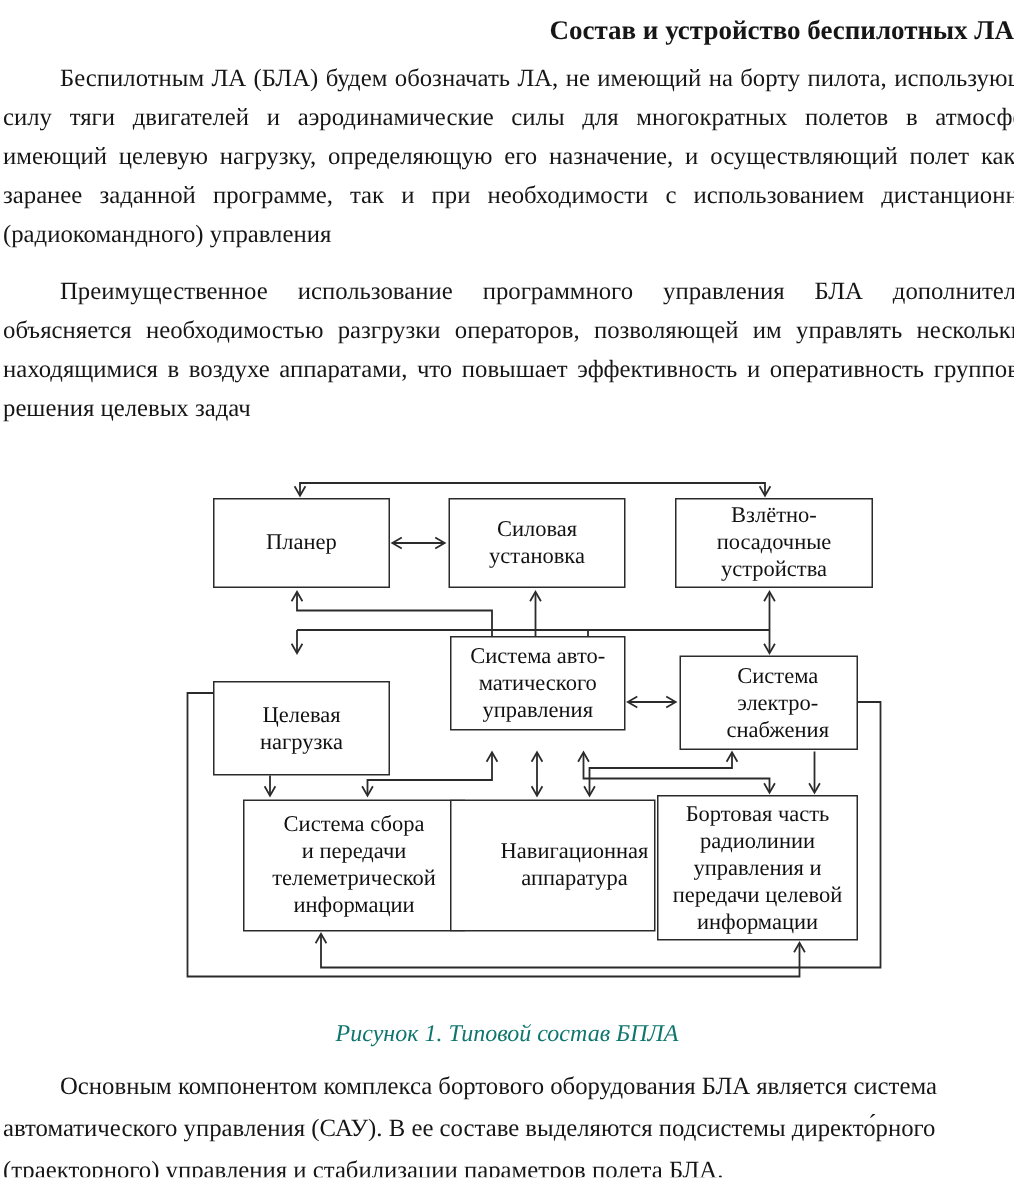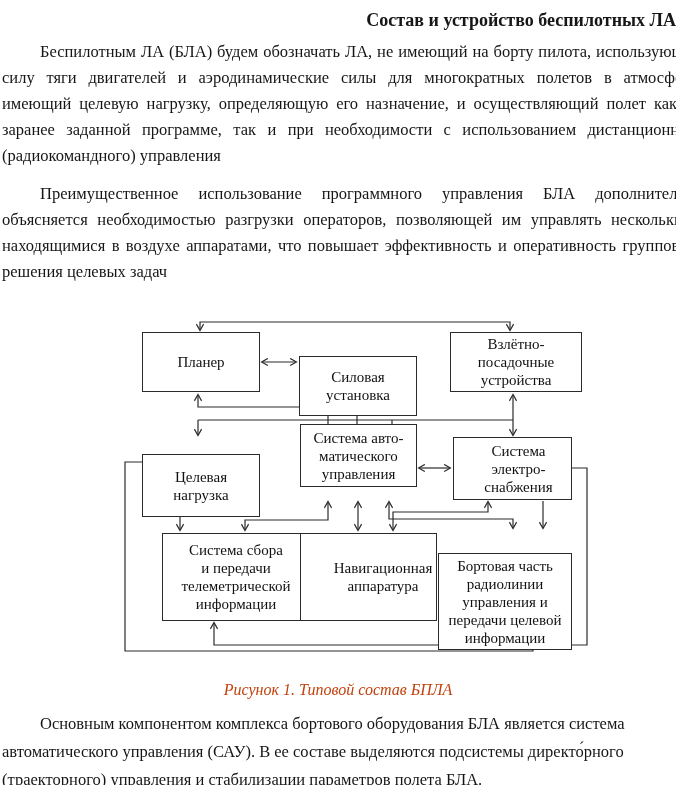--- a/index.html
+++ b/index.html
@@ -23,39 +23,39 @@
   }
   .para .ln-first{text-indent:38px;}
   .para .ln-last{text-align-last:left;}
   .p1{top:39px;}
   .p2{top:181px;}
   .p3{top:710px;}
   .p3 .ln{height:28px;line-height:28px;text-align:left;text-align-last:left;}
   .fig-caption{
     position:absolute;top:680px;left:0;width:676px;
     text-align:center;font-style:italic;font-size:16px;line-height:20px;
-    color:#c2410c;
+    color:#0f766e;
   }
   .diagram-svg{position:absolute;left:0;top:0;width:676px;height:785px;}
   .dbox{
     position:absolute;box-sizing:border-box;
     border:1.2px solid #2b2b2b;background:#ffffff;
     display:flex;align-items:center;justify-content:center;
     text-align:center;font-size:15px;line-height:18px;
     white-space:pre-line;color:#111111;
   }
   .bx1{left:142px;top:332px;width:118px;height:60px;text-align:right;}
-  .bx2{left:299px;top:332px;width:118px;height:60px;margin-top:24px;}
+  .bx2{left:299px;top:332px;width:118px;height:60px;}
   .bx3{left:450px;top:332px;width:132px;height:60px;}
   .bx4{left:142px;top:454px;width:118px;height:63px;}
   .bx5{left:300px;top:424px;width:117px;height:63px;}
   .bx6{left:453px;top:437px;width:119px;height:63px;padding-left:12px;}
   .bx7{left:142px;top:533px;width:148px;height:88px;margin-left:20px;}
   .bx8{left:300px;top:533px;width:137px;height:88px;padding-left:29px;}
-  .bx9{left:438px;top:553px;width:134px;height:97px;}
+  .bx9{left:438px;top:530px;width:134px;height:97px;}
 </style>
 </head>
 <body>
 
 <div class="page">
 
   <div class="doc-title">Состав и устройство беспилотных ЛА</div>
 
   <div class="para p1">
     <div class="ln ln-first">Беспилотным ЛА (БЛА) будем обозначать ЛА, не имеющий на борту пилота, использующий</div>

